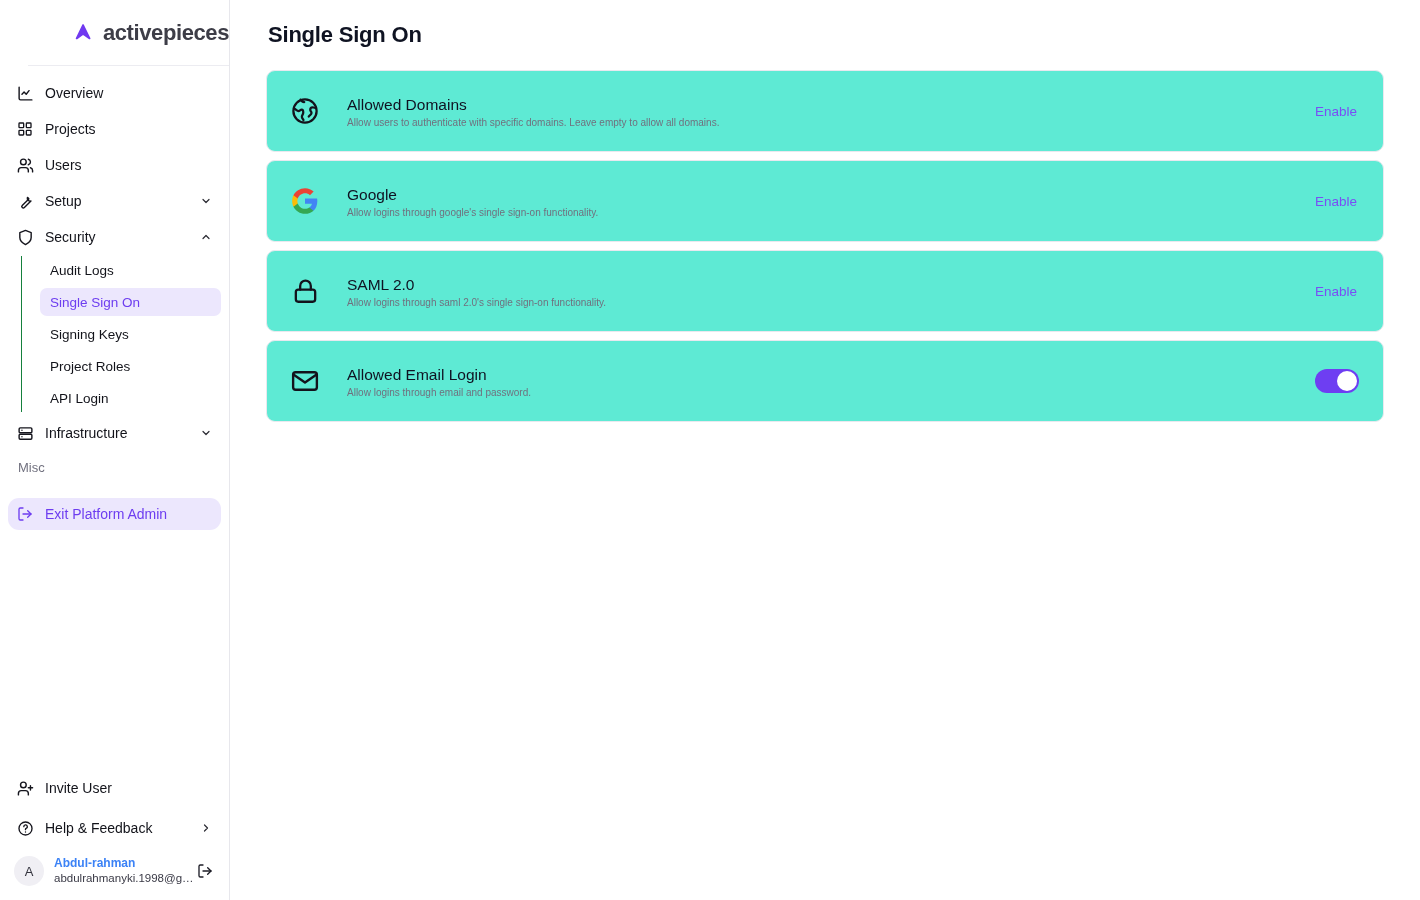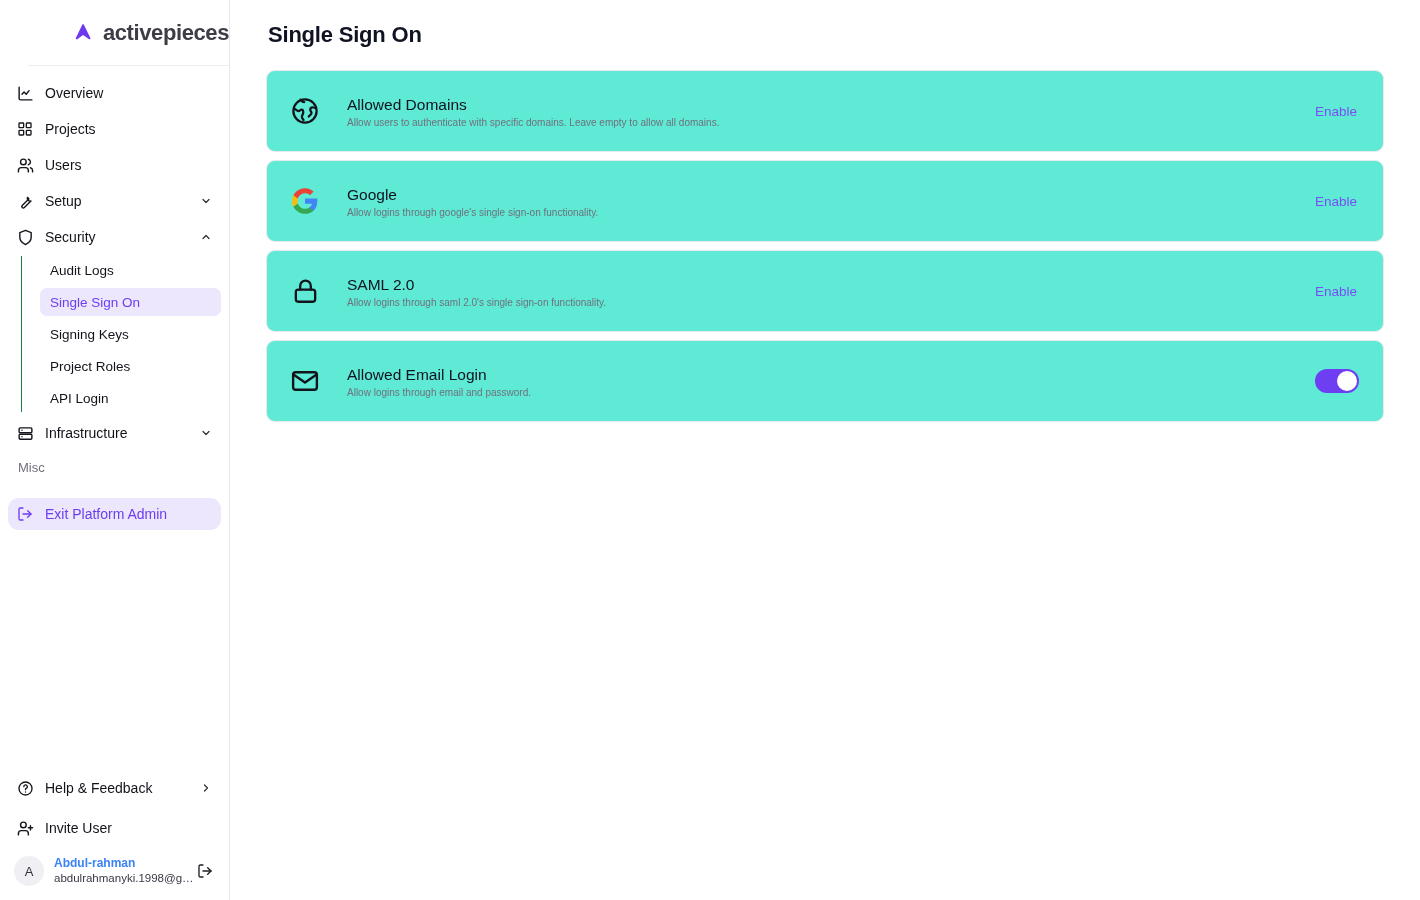--- a/index.html
+++ b/index.html
@@ -275,43 +275,43 @@
         </span>
         <span class="nav-label">Exit Platform Admin</span>
       </div>
 
     </nav>
 
     <div class="sidebar-bottom">
 
       <div class="bottom-item">
         <span class="nav-ico">
+          <svg width="17" height="17" viewBox="0 0 24 24" fill="none" stroke="#15151d" stroke-width="2" stroke-linecap="round" stroke-linejoin="round">
+            <path d="M16 21v-2a4 4 0 0 0-4-4H6a4 4 0 0 0-4 4v2"></path>
+              <circle cx="9" cy="7" r="4"></circle>
+            <path d="M19 8v6M22 11h-6"></path>
+          </svg>
+        </span>
+        <span class="nav-label">Invite User</span>
+      </div>
+
+      <div class="bottom-item">
+        <span class="nav-ico">
           <svg width="17" height="17" viewBox="0 0 24 24" fill="none" stroke="#15151d" stroke-width="1.9" stroke-linecap="round" stroke-linejoin="round">
             <circle cx="12" cy="12" r="9.2"></circle>
               <path d="M9.6 9.4a2.5 2.5 0 1 1 3.3 2.4c-.6.2-.9.8-.9 1.4v.4"></path>
               <path d="M12 17h.01"></path>
           </svg>
         </span>
         <span class="nav-label">Help &amp; Feedback</span>
         <span class="chev">
           <svg width="12" height="12" viewBox="0 0 24 24" fill="none" stroke="#2b2b33" stroke-width="2.4" stroke-linecap="round" stroke-linejoin="round">
               <path d="m9 18 6-6-6-6"></path>
             </svg>
         </span>
-      </div>
-
-      <div class="bottom-item">
-        <span class="nav-ico">
-          <svg width="17" height="17" viewBox="0 0 24 24" fill="none" stroke="#15151d" stroke-width="2" stroke-linecap="round" stroke-linejoin="round">
-            <path d="M16 21v-2a4 4 0 0 0-4-4H6a4 4 0 0 0-4 4v2"></path>
-              <circle cx="9" cy="7" r="4"></circle>
-            <path d="M19 8v6M22 11h-6"></path>
-          </svg>
-        </span>
-        <span class="nav-label">Invite User</span>
       </div>
 
       <div class="user-row">
         <div class="avatar">A</div>
         <div class="user-meta">
           <div class="user-name">Abdul-rahman</div>
           <div class="user-mail">abdulrahmanyki.1998@gmai…</div>
         </div>
         <div class="logout-btn">
           <svg width="16" height="16" viewBox="0 0 24 24" fill="none" stroke="#1c1c26" stroke-width="2" stroke-linecap="round" stroke-linejoin="round">

